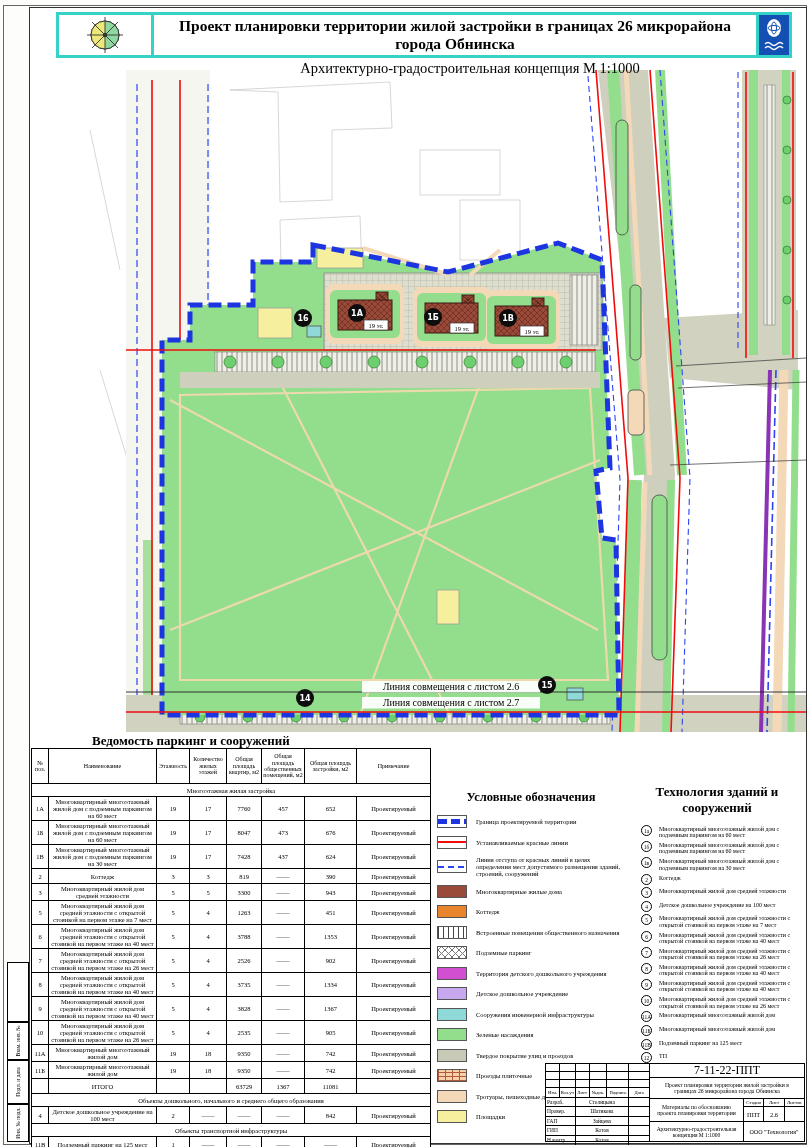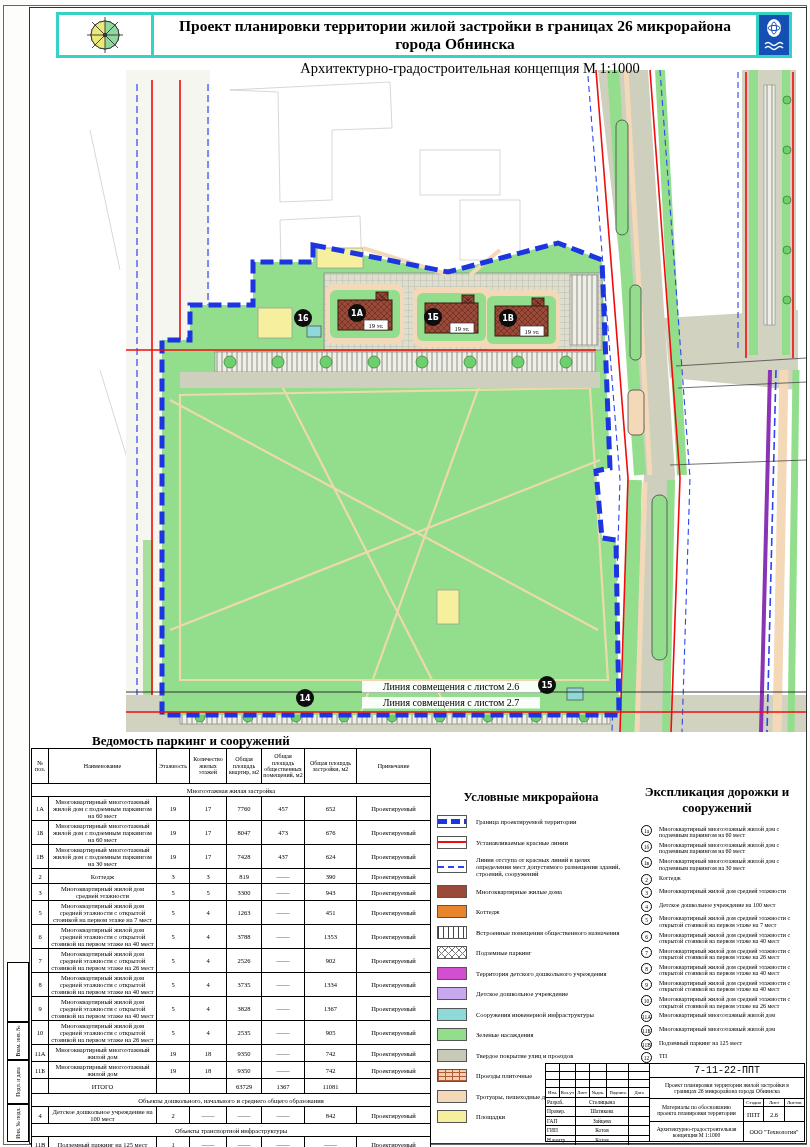--- a/index.html
+++ b/index.html
@@ -58,21 +58,21 @@
   
   .stamp{position:absolute;left:545px;top:1063px;width:260px;height:79px;border:1.5px solid #000;
          box-sizing:border-box;background:#fff;z-index:6;font-size:6px;}
   .stamp-left{position:absolute;left:0;top:0;width:104px;height:100%;border-right:1px solid #000;box-sizing:border-box;}
   .srow{display:flex;border-bottom:1px solid #000;box-sizing:border-box;}
   .srow:last-child{border-bottom:none;}
   .scell{border-right:1px solid #000;box-sizing:border-box;text-align:center;overflow:hidden;}
   .scell:last-child{border-right:none;}
   .stamp-right{position:absolute;left:104px;top:0;right:0;bottom:0;}
   .sr-row{border-bottom:1px solid #000;box-sizing:border-box;display:flex;align-items:center;justify-content:center;text-align:center;}
-  .sr-code{height:14px;font-size:10px;font-family:Liberation Mono, monospace;}
+  .sr-code{height:14px;font-size:12px;}
   .sr-project{height:21px;font-size:5.7px;line-height:6px;padding:1px 6px;}
   .sr-mid{height:23px;padding:0;align-items:stretch;}
   .sr-doc{width:94px;border-right:1px solid #000;box-sizing:border-box;display:flex;align-items:center;justify-content:center;font-size:5.7px;line-height:6px;padding:0 3px;text-align:center;}
   .sr-stage{flex:1;display:flex;flex-direction:column;}
   .sr-stage-head{display:flex;height:8px;border-bottom:1px solid #000;box-sizing:border-box;}
   .sr-stage-head div{flex:1;border-right:1px solid #000;box-sizing:border-box;font-size:4.8px;line-height:7px;text-align:center;}
   .sr-stage-head div:last-child{border-right:none;}
   .sr-stage-val{display:flex;flex:1;}
   .sr-stage-val div{flex:1;border-right:1px solid #000;box-sizing:border-box;font-size:6.5px;display:flex;align-items:center;justify-content:center;}
   .sr-stage-val div:last-child{border-right:none;}
@@ -518,21 +518,21 @@
         <td>——</td>
         <td>——</td>
         <td>——</td>
         <td>——</td>
         <td>Проектируемый</td>
       </tr>
     </tbody>
 </table>
 
 <div class="legend">
-  <div class="legend-title">Условные микрорайона</div>
+  <div class="legend-title">Условные обозначения</div>
   <div>
       <div class="legend-item">
         <div class="swatch sw-line-blue-thick"></div>
         <div class="legend-label">Граница проектируемой территории</div>
       </div>
       <div class="legend-item">
         <div class="swatch sw-line-red"></div>
         <div class="legend-label">Устанавливаемые красные линии</div>
       </div>
       <div class="legend-item">
@@ -584,21 +584,21 @@
         <div class="legend-label">Тротуары, пешеходные дорожки</div>
       </div>
       <div class="legend-item">
         <div class="swatch sw-fill-yellow"></div>
         <div class="legend-label">Площадки</div>
       </div>
     </div>
 </div>
 
 <div class="explication">
-  <div class="exp-title">Экспликация дорожки и сооружений</div>
+  <div class="exp-title">Технология зданий и сооружений</div>
   <div>
       <div class="exp-item">
         <div class="exp-num">1а</div>
         <div class="exp-label">Многоквартирный многоэтажный жилой дом с подземным паркингом на 60 мест</div>
       </div>
       <div class="exp-item">
         <div class="exp-num">1б</div>
         <div class="exp-label">Многоквартирный многоэтажный жилой дом с подземным паркингом на 60 мест</div>
       </div>
       <div class="exp-item">

